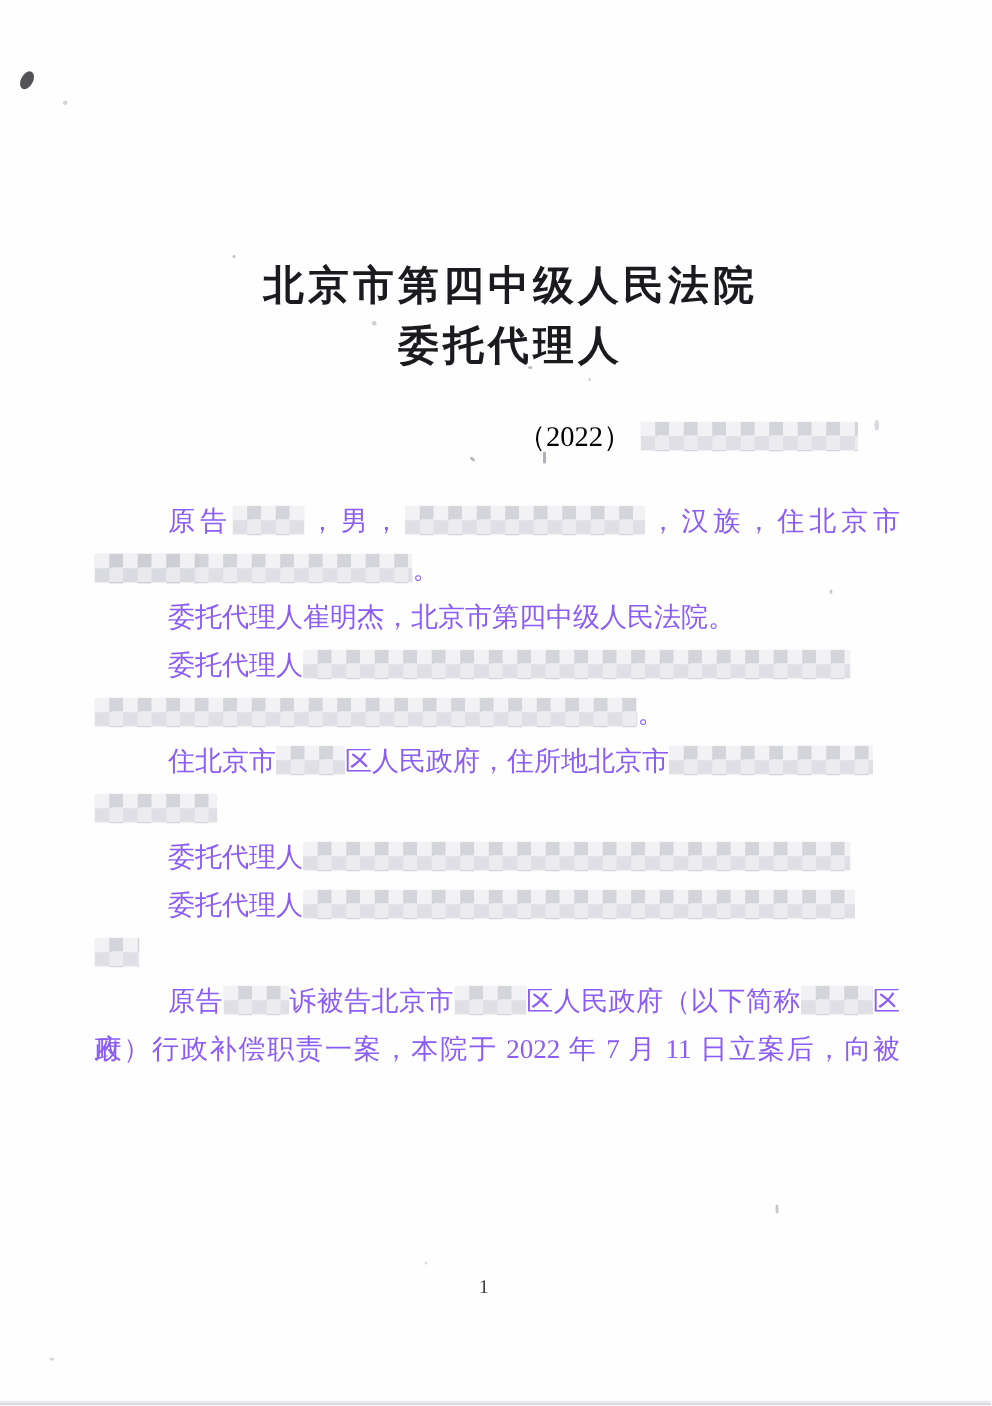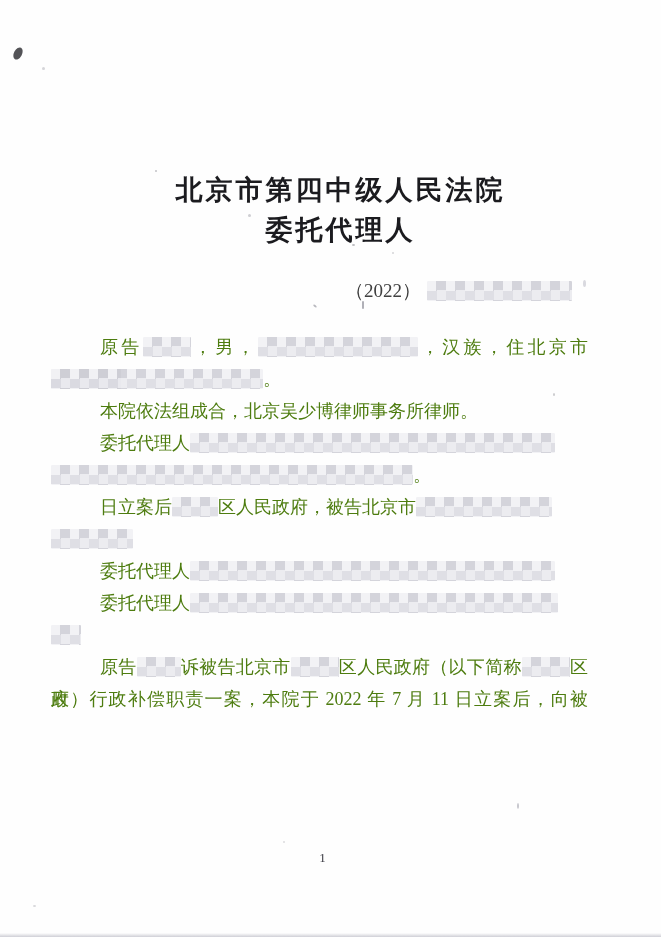--- a/index.html
+++ b/index.html
@@ -16,27 +16,27 @@
     position:absolute;top:170px;left:0;width:661px;
     text-align:center;
   }
   .title-line{
     font-size:27px;font-weight:bold;line-height:40px;
     letter-spacing:3px;color:#1b1b1f;padding-left:20px;
   }
   
   .case-line{
     position:absolute;top:278px;left:345px;height:24px;
-    font-size:19px;color:#404040;white-space:nowrap;
+    font-size:19px;color:#000000;white-space:nowrap;
   }
   .case-line .redact{vertical-align:-4px;margin-left:6px;}
   
   .doc-body{
-    position:absolute;top:331px;left:51px;width:537px;
-    font-size:18px;color:#4d7c0f;
+    position:absolute;top:331px;left:63px;width:537px;
+    font-size:18px;color:#8b5cf6;
   }
   .line{
     height:32px;line-height:32px;white-space:nowrap;
   }
   .line.indent{text-indent:49px;}
   .line.fill{
     white-space:normal;
     text-align:justify;text-align-last:justify;
   }
   .t{color:inherit;}
@@ -80,24 +80,24 @@
   <div class="title-block">
     <div class="title-line">北京市第四中级人民法院</div>
     <div class="title-line">委托代理人</div>
   </div>
 
   <div class="case-line"><span>（2022）</span><span class="redact" style="width:145px"></span></div>
 
   <div class="doc-body" id="doc-body">
       <div class="line indent fill"><span class="t">原告</span><span class="redact" style="width: 48px;"></span><span class="t">，男，</span><span class="redact" style="width: 160px;"></span><span class="t">，汉族，住北京市</span><span class="redact" style="width: 70px;"></span></div>
       <div class="line"><span class="redact" style="width: 212px;"></span><span class="t">。</span></div>
-      <div class="line indent"><span class="t">本院依法组成合，北京吴少博律师事务所律师。</span></div>
+      <div class="line indent"><span class="t">委托代理人崔明杰，北京市第四中级人民法院。</span></div>
       <div class="line indent"><span class="t">委托代理人</span><span class="redact" style="width: 365px;"></span></div>
       <div class="line"><span class="redact" style="width: 362px;"></span><span class="t">。</span></div>
-      <div class="line indent"><span class="t">日立案后</span><span class="redact" style="width: 46px;"></span><span class="t">区人民政府，被告北京市</span><span class="redact" style="width: 136px;"></span></div>
+      <div class="line indent"><span class="t">住北京市</span><span class="redact" style="width: 46px;"></span><span class="t">区人民政府，住所地北京市</span><span class="redact" style="width: 136px;"></span></div>
       <div class="line"><span class="redact" style="width: 82px;"></span></div>
       <div class="line indent"><span class="t">委托代理人</span><span class="redact" style="width: 365px;"></span></div>
       <div class="line indent"><span class="t">委托代理人</span><span class="redact" style="width: 368px;"></span></div>
       <div class="line"><span class="redact" style="width: 30px;"></span></div>
       <div class="line indent fill"><span class="t">原告</span><span class="redact" style="width: 44px;"></span><span class="t">诉被告北京市</span><span class="redact" style="width: 48px;"></span><span class="t">区人民政府（以下简称</span><span class="redact" style="width: 48px;"></span><span class="t">区政</span></div>
       <div class="line fill"><span class="t">府）行政补偿职责一案，本院于 2022 年 7 月 11 日立案后，向被</span></div>
     </div>
 
   <div class="page-number">1</div>
 

